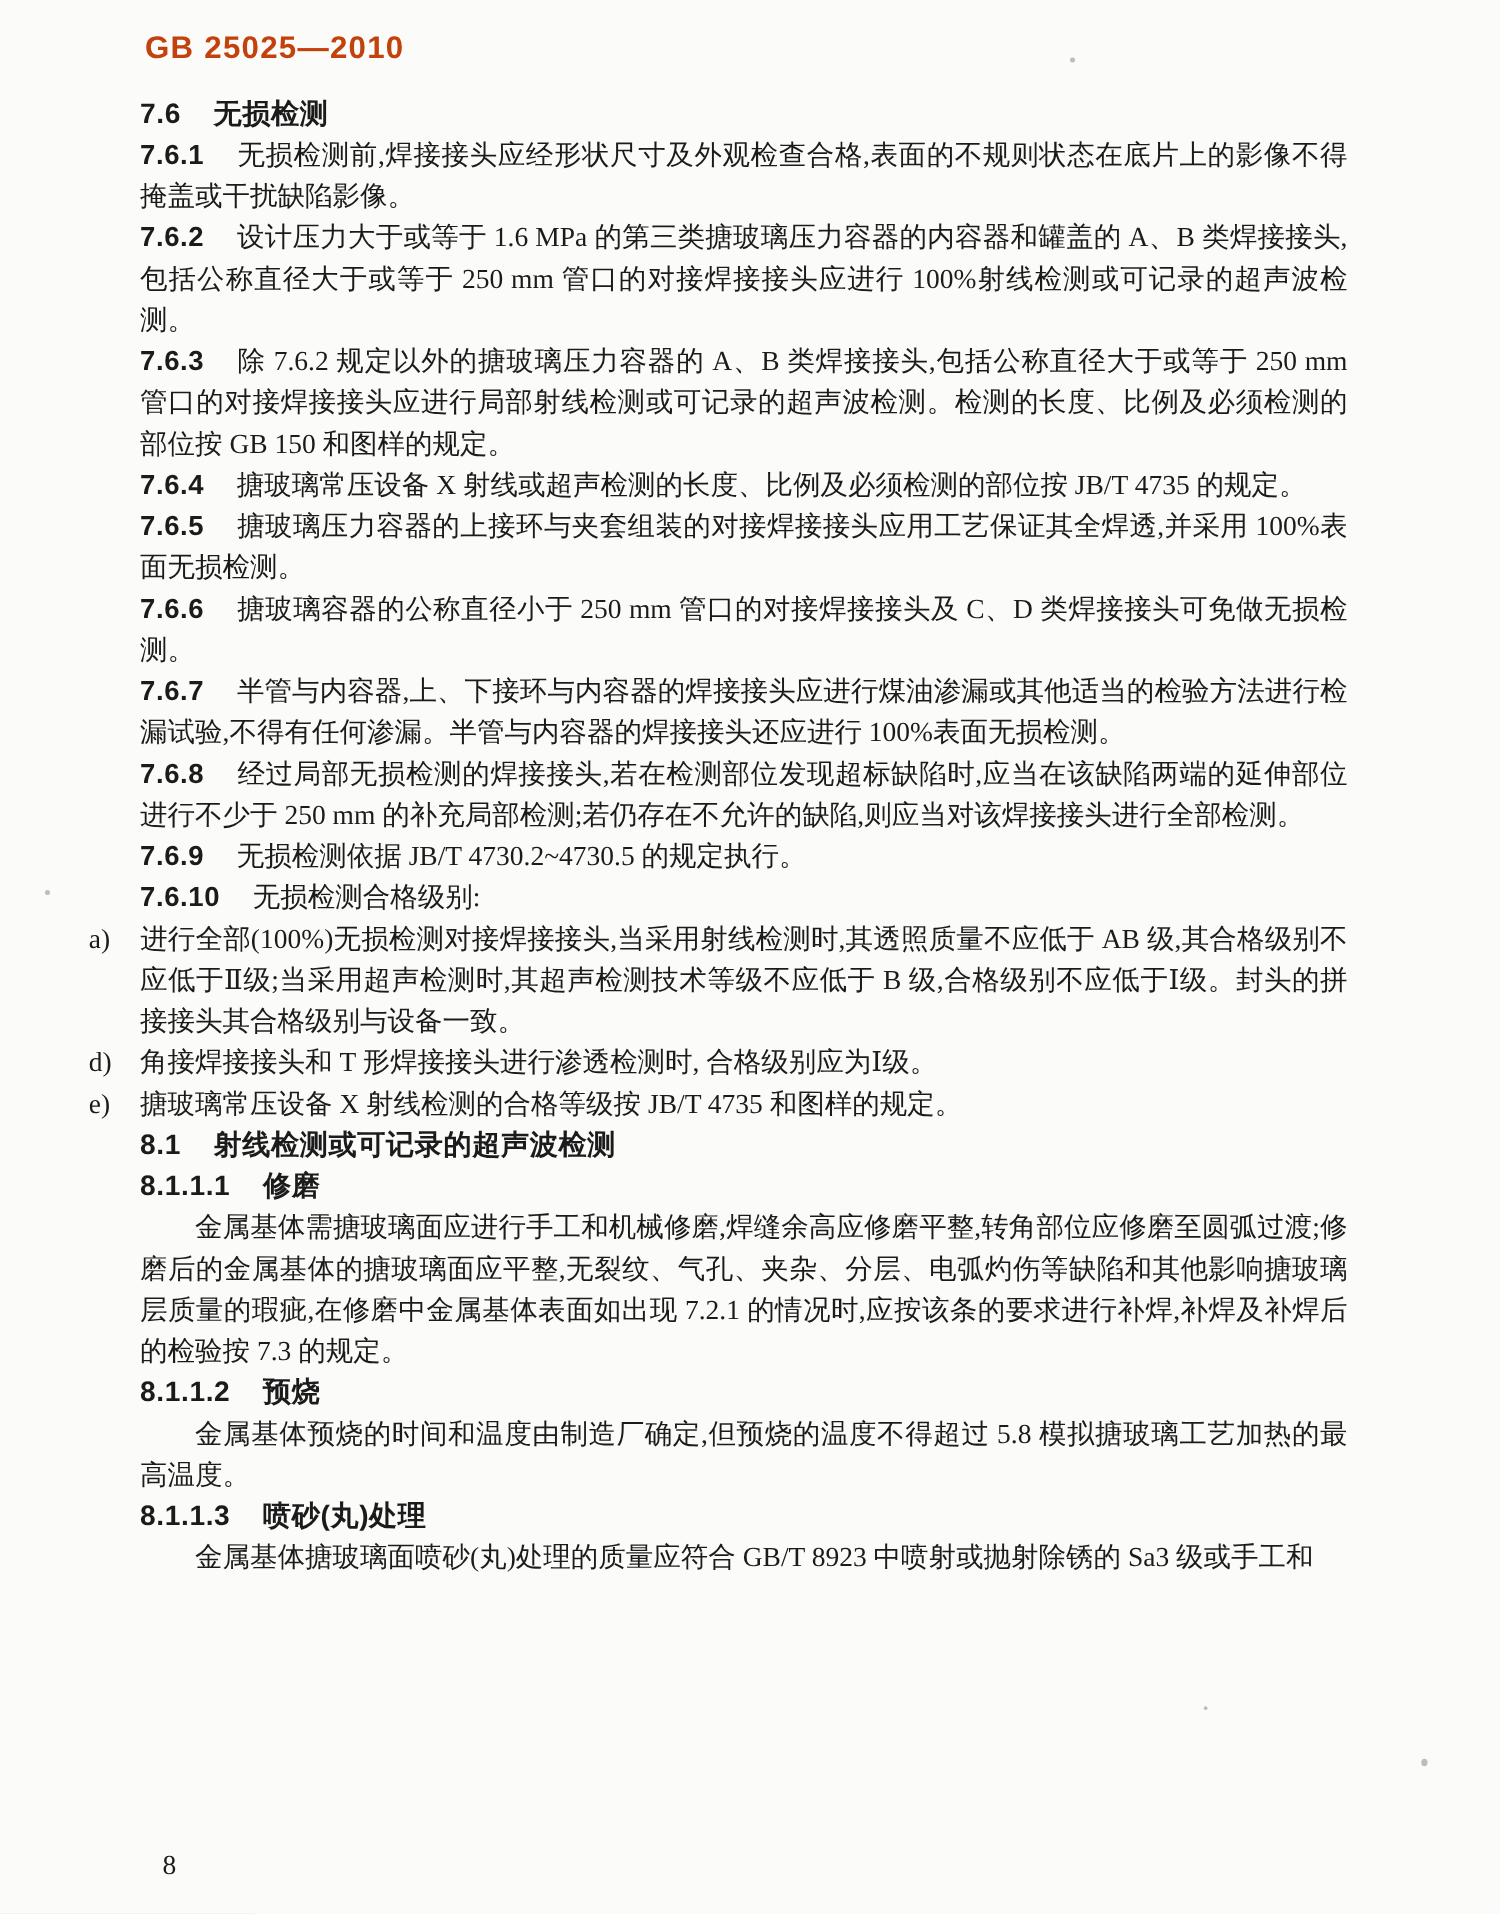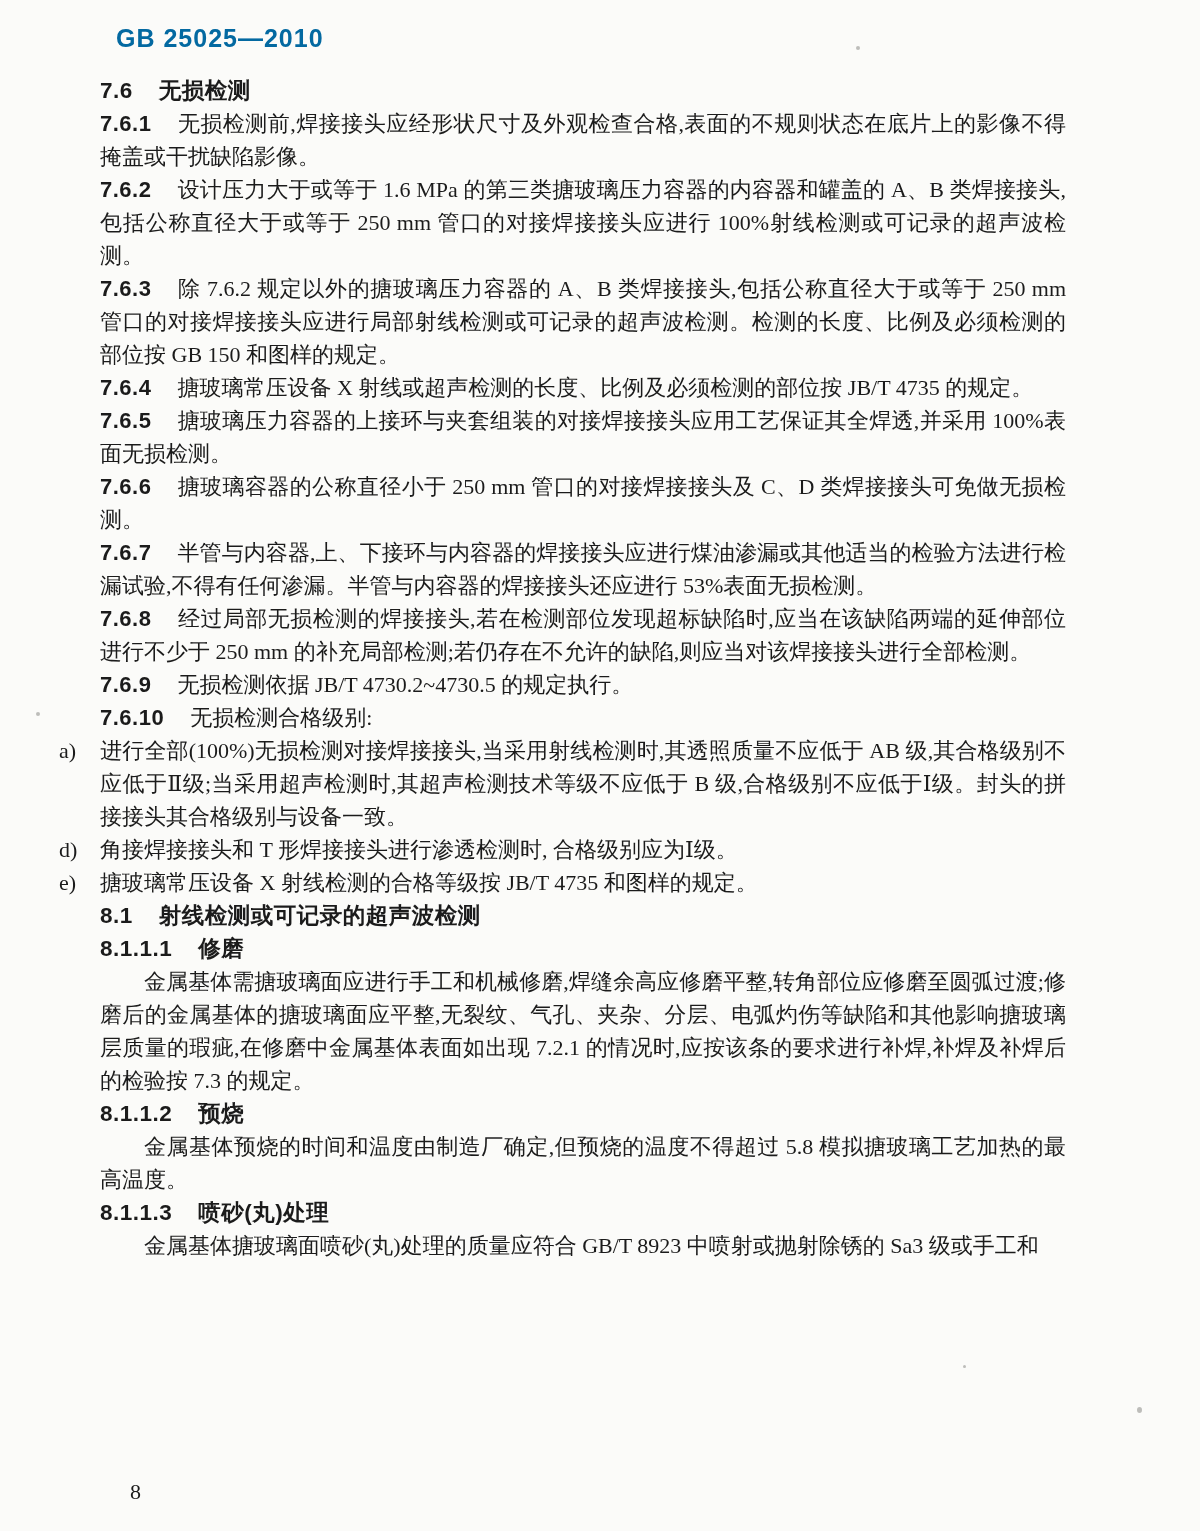--- a/index.html
+++ b/index.html
@@ -17,25 +17,25 @@
     overflow: hidden;
   }
   .doc-code {
     position: absolute;
     left: 116px;
     top: 24px;
     font-family: "Liberation Sans", "DejaVu Sans", sans-serif;
     font-weight: bold;
     font-size: 25px;
     letter-spacing: 1px;
-    color: #0369a1;
+    color: #c2410c;
   }
   .content {
     position: absolute;
-    left: 100px;
+    left: 112px;
     top: 74px;
     width: 966px;
     font-size: 22px;
     line-height: 33px;
     text-align: justify;
   }
   .content p { margin: 0; padding: 0; }
   .num, .h-num {
     font-family: "Liberation Sans", "DejaVu Sans", sans-serif;
     font-weight: bold;
@@ -92,21 +92,21 @@
     <p class="clause"><span class="num">7.6.2</span><span class="txt">设计压力大于或等于 1.6 MPa 的第三类搪玻璃压力容器的内容器和罐盖的 A、B 类焊接接头,包括公称直径大于或等于 250 mm 管口的对接焊接接头应进行 100%射线检测或可记录的超声波检测。</span></p>
 
     <p class="clause"><span class="num">7.6.3</span><span class="txt">除 7.6.2 规定以外的搪玻璃压力容器的 A、B 类焊接接头,包括公称直径大于或等于 250 mm 管口的对接焊接接头应进行局部射线检测或可记录的超声波检测。检测的长度、比例及必须检测的部位按 GB 150 和图样的规定。</span></p>
 
     <p class="clause"><span class="num">7.6.4</span><span class="txt">搪玻璃常压设备 X 射线或超声检测的长度、比例及必须检测的部位按 JB/T 4735 的规定。</span></p>
 
     <p class="clause"><span class="num">7.6.5</span><span class="txt">搪玻璃压力容器的上接环与夹套组装的对接焊接接头应用工艺保证其全焊透,并采用 100%表面无损检测。</span></p>
 
     <p class="clause"><span class="num">7.6.6</span><span class="txt">搪玻璃容器的公称直径小于 250 mm 管口的对接焊接接头及 C、D 类焊接接头可免做无损检测。</span></p>
 
-    <p class="clause"><span class="num">7.6.7</span><span class="txt">半管与内容器,上、下接环与内容器的焊接接头应进行煤油渗漏或其他适当的检验方法进行检漏试验,不得有任何渗漏。半管与内容器的焊接接头还应进行 53%表面无损检测。</span></p>
+    <p class="clause"><span class="num">7.6.7</span><span class="txt">半管与内容器,上、下接环与内容器的焊接接头应进行煤油渗漏或其他适当的检验方法进行检漏试验,不得有任何渗漏。半管与内容器的焊接接头还应进行 100%表面无损检测。</span></p>
 
     <p class="clause"><span class="num">7.6.8</span><span class="txt">经过局部无损检测的焊接接头,若在检测部位发现超标缺陷时,应当在该缺陷两端的延伸部位进行不少于 250 mm 的补充局部检测;若仍存在不允许的缺陷,则应当对该焊接接头进行全部检测。</span></p>
 
     <p class="clause"><span class="num">7.6.9</span><span class="txt">无损检测依据 JB/T 4730.2~4730.5 的规定执行。</span></p>
 
     <p class="clause"><span class="num">7.6.10</span><span class="txt">无损检测合格级别:</span></p>
 
     <div class="list">
       <p class="list-item"><span class="li-label">a)</span><span class="txt">进行全部(100%)无损检测对接焊接接头,当采用射线检测时,其透照质量不应低于 AB 级,其合格级别不应低于Ⅱ级;当采用超声检测时,其超声检测技术等级不应低于 B 级,合格级别不应低于Ⅰ级。封头的拼接接头其合格级别与设备一致。</span></p>
       <p class="list-item"><span class="li-label">d)</span><span class="txt">角接焊接接头和 T 形焊接接头进行渗透检测时, 合格级别应为Ⅰ级。</span></p>

